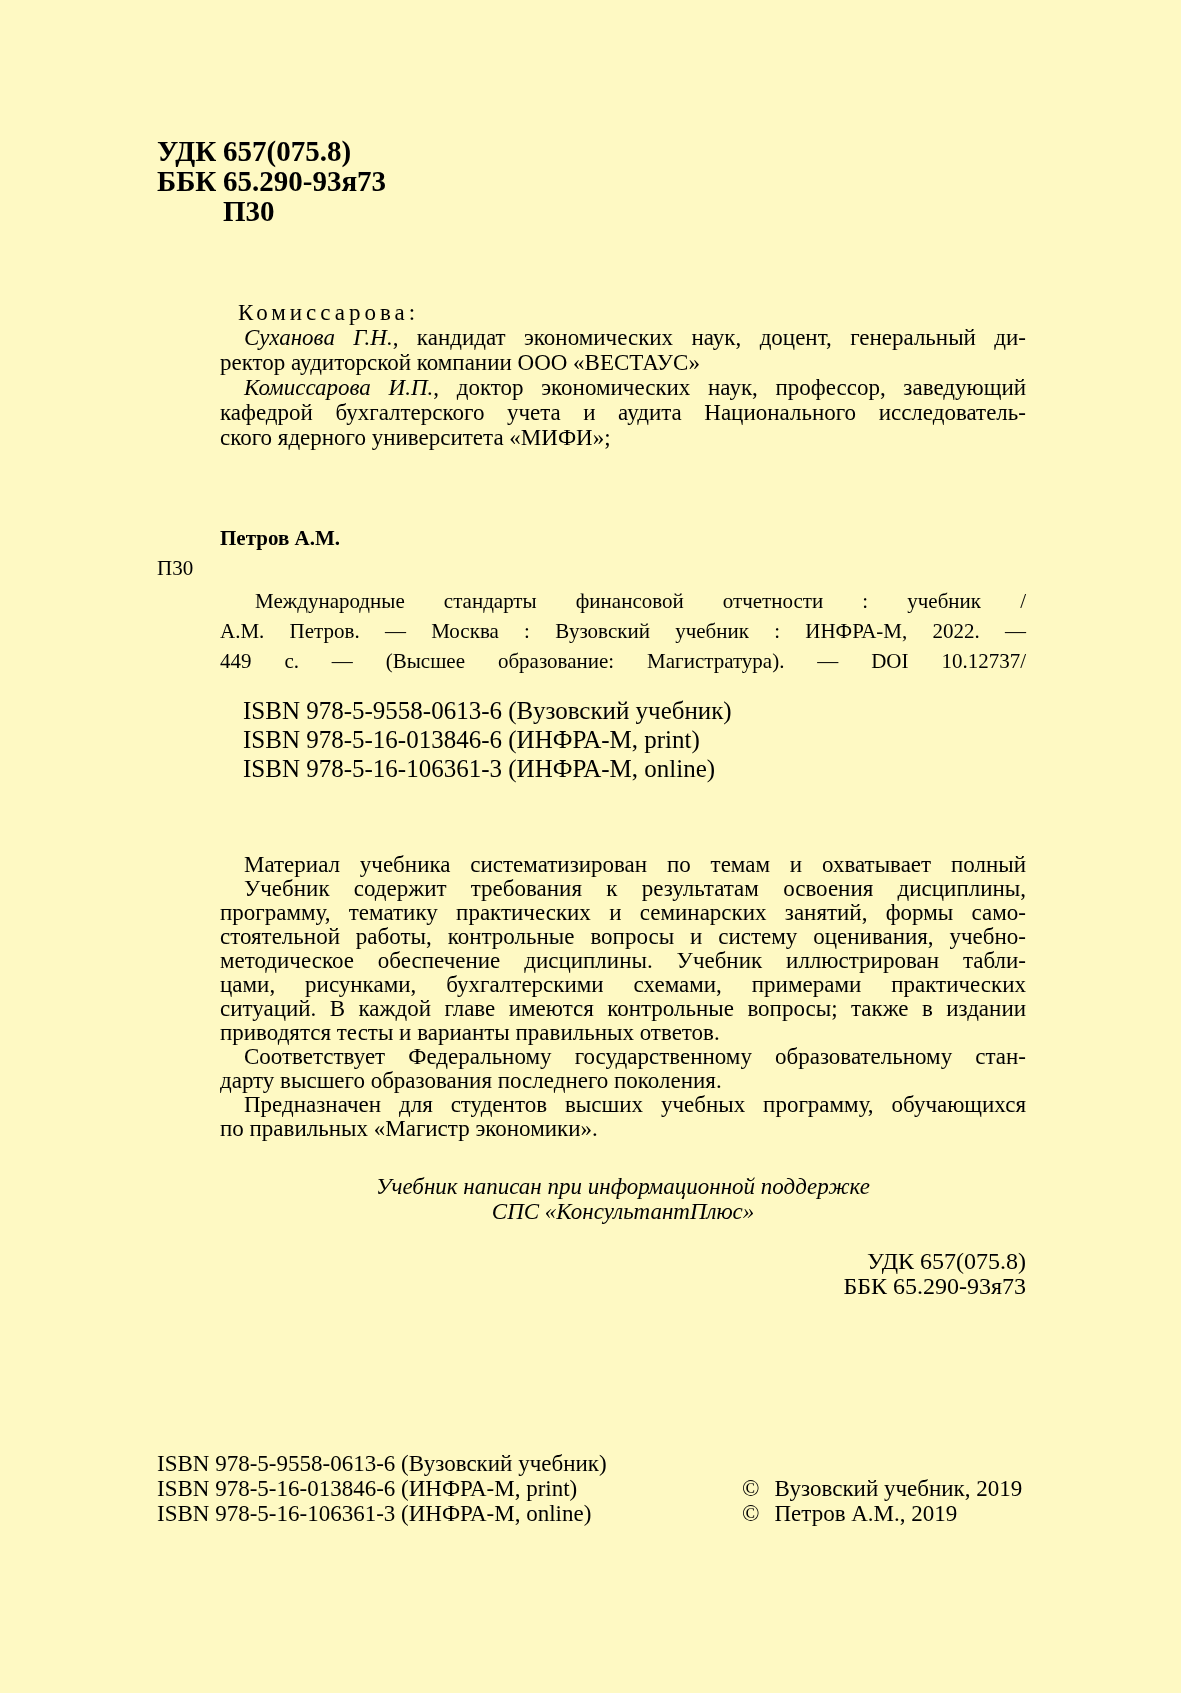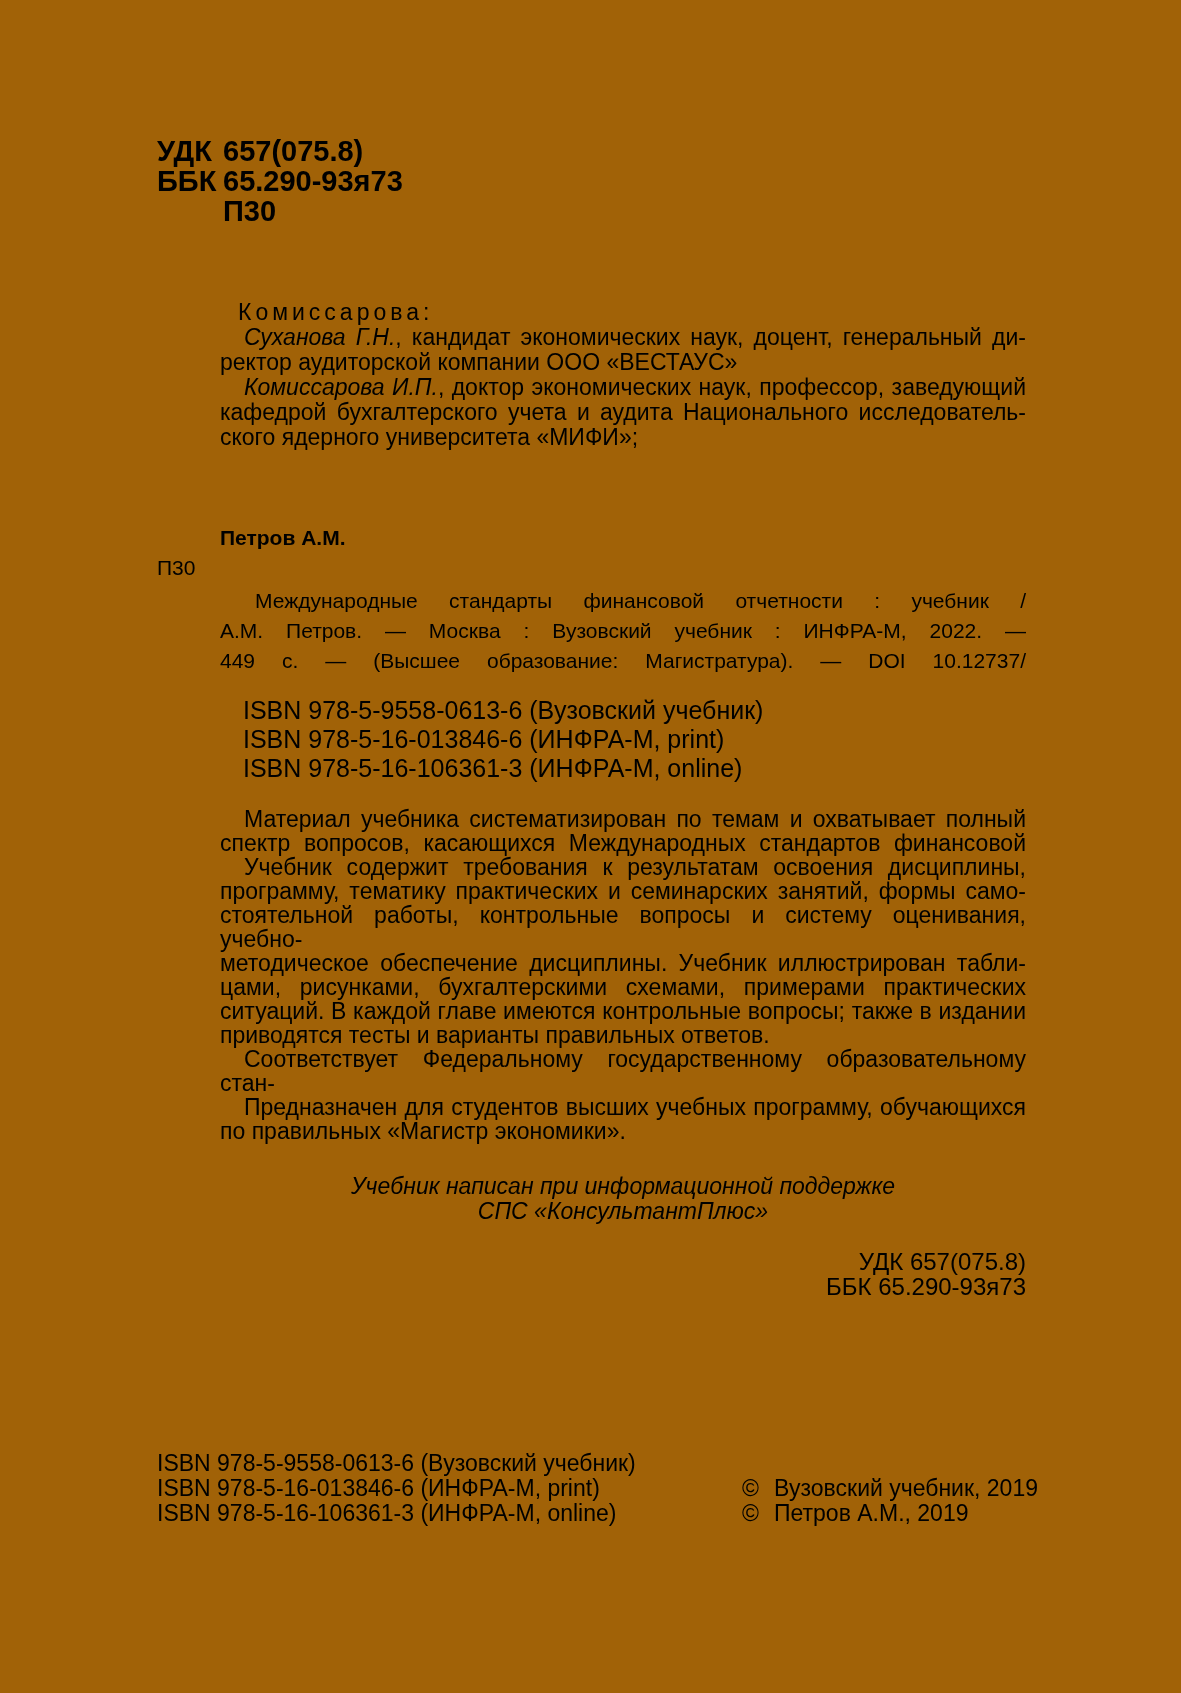--- a/index.html
+++ b/index.html
@@ -1,22 +1,22 @@
 <!DOCTYPE html>
 <html lang="ru"><head>
 <meta charset="utf-8">
 <style>
   * { margin:0; padding:0; box-sizing:border-box; }
   html,body { background:#ffffff; }
   .page {
     position:relative;
     width:1181px; height:1693px;
-    background:#a16207;
+    background:#fef9c3;
     color:#000000;
-    font-family:Liberation Sans, sans-serif;
+    font-family:Liberation Serif, serif;
     overflow:hidden;
   }
   .abs { position:absolute; }
 
   
   #top-codes { left:157px; top:136px; font-weight:bold; font-size:29px; line-height:30px; }
   .code-row .code-label { display:inline-block; width:66px; }
 
   
   #reviewers { left:220px; top:300px; width:806px; font-size:23px; line-height:25px; --ind:24px; }
@@ -25,21 +25,21 @@
   
   #record { left:157px; top:523px; width:870px; font-size:21px; line-height:30px; }
   #record .author { margin-left:63px; font-weight:bold; }
   #record .rec-code { position:absolute; left:0; top:30px; }
   #record .rec-para { margin-left:63px; width:806px;margin-top:33px; --ind:35px; }
 
   
   #isbn-mid { left:243px; top:696px; font-size:25px; line-height:29px; }
 
   
-  #annotation { left:220px; top:807px; width:806px; font-size:23px; line-height:24px; --ind:24px; }
+  #annotation { left:220px; top:853px; width:806px; font-size:23px; line-height:24px; --ind:24px; }
 
   
   #support-note { left:220px; top:1174px; width:806px; font-size:23px; line-height:25px;
                   font-style:italic; text-align:center; }
 
   
   #bottom-codes { left:220px; top:1249px; width:806px; font-size:24px; line-height:25px; text-align:right; }
 
   
   #footer-isbn { left:157px; top:1451px; font-size:23px; line-height:25px; }
@@ -93,33 +93,33 @@
 
   <div class="abs" id="isbn-mid">
       <div class="tl">ISBN 978-5-9558-0613-6 (Вузовский учебник)</div>
       <div class="tl">ISBN 978-5-16-013846-6 (ИНФРА-М, print)</div>
       <div class="tl">ISBN 978-5-16-106361-3 (ИНФРА-М, online)</div>
     </div>
 
   <div class="abs" id="annotation">
     <div>
         <div class="tl just ind">Материал учебника систематизирован по темам и охватывает полный</div>
-        <div class="tl just">спектр вопросов, касающихся Международных стандартов финансовой</div>
       </div>
     <div>
         <div class="tl just ind">Учебник содержит требования к результатам освоения дисциплины,</div>
         <div class="tl just">программу, тематику практических и семинарских занятий, формы само-</div>
         <div class="tl just">стоятельной работы, контрольные вопросы и систему оценивания, учебно-</div>
         <div class="tl just">методическое обеспечение дисциплины. Учебник иллюстрирован табли-</div>
         <div class="tl just">цами, рисунками, бухгалтерскими схемами, примерами практических</div>
         <div class="tl just">ситуаций. В каждой главе имеются контрольные вопросы; также в издании</div>
         <div class="tl">приводятся тесты и варианты правильных ответов.</div>
       </div>
     <div>
         <div class="tl just ind">Соответствует Федеральному государственному образовательному стан-</div>
+        <div class="tl">дарту высшего образования последнего поколения.</div>
       </div>
     <div>
         <div class="tl just ind">Предназначен для студентов высших учебных программу, обучающихся</div>
         <div class="tl">по правильных «Магистр экономики».</div>
       </div>
   </div>
 
   <div class="abs" id="support-note">
       <div class="tl">Учебник написан при информационной поддержке</div>
       <div class="tl">СПС «КонсультантПлюс»</div>

